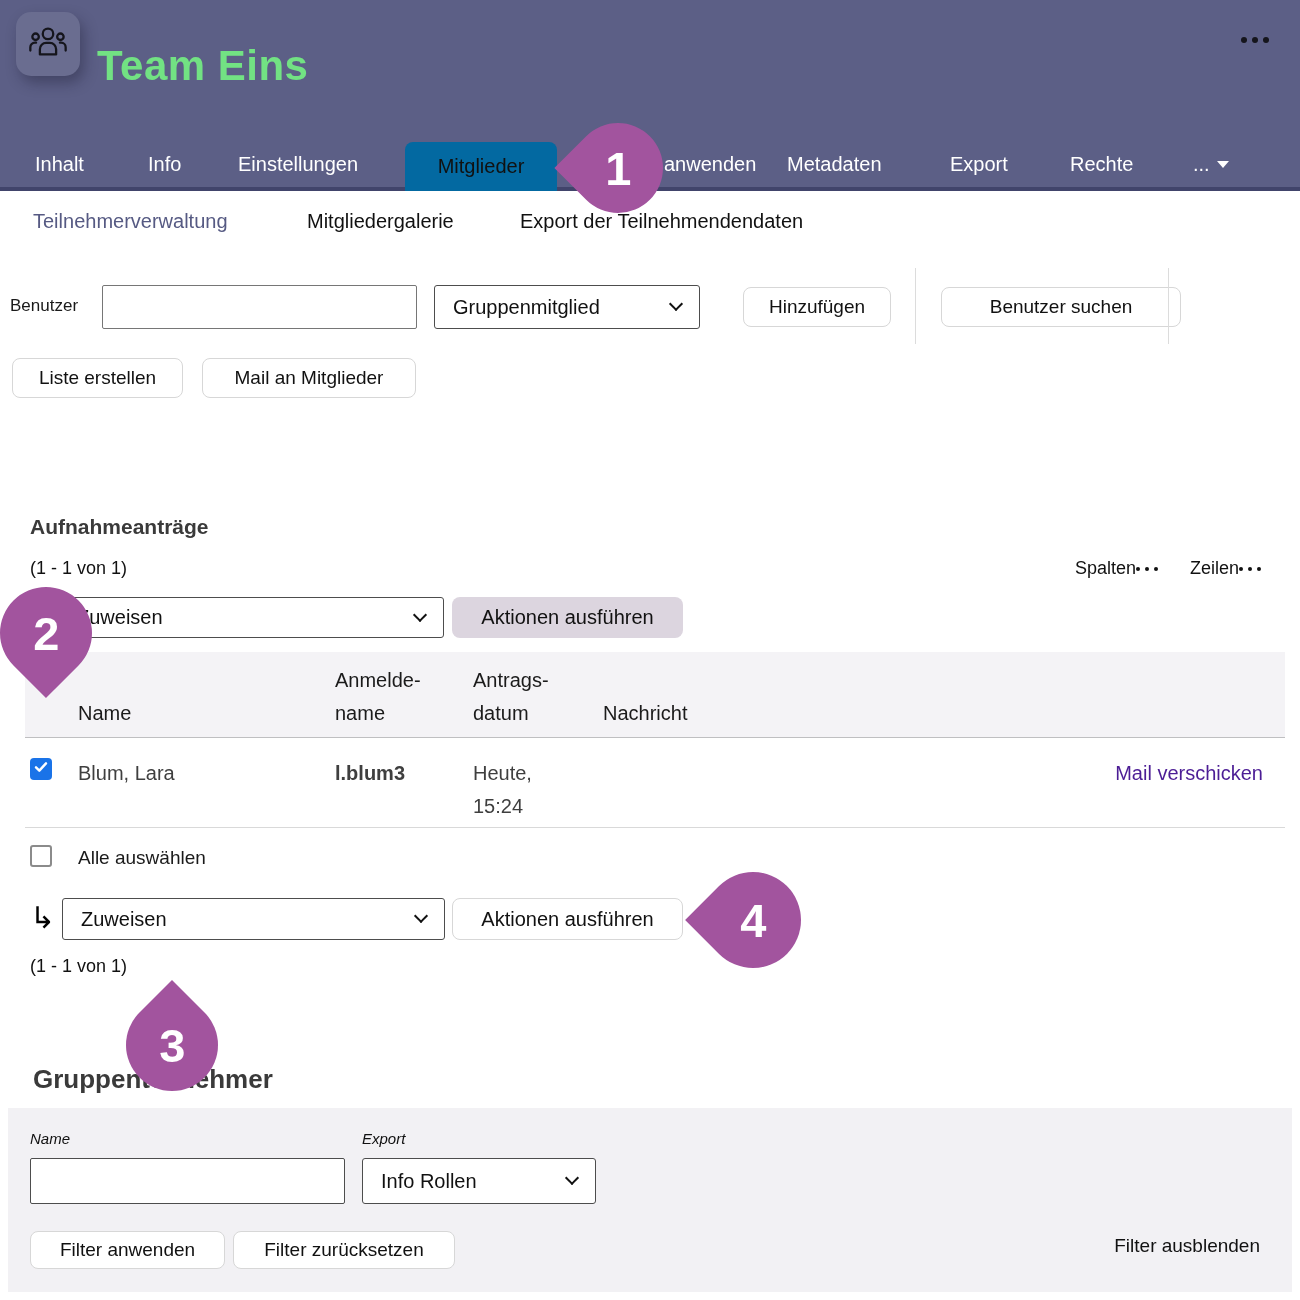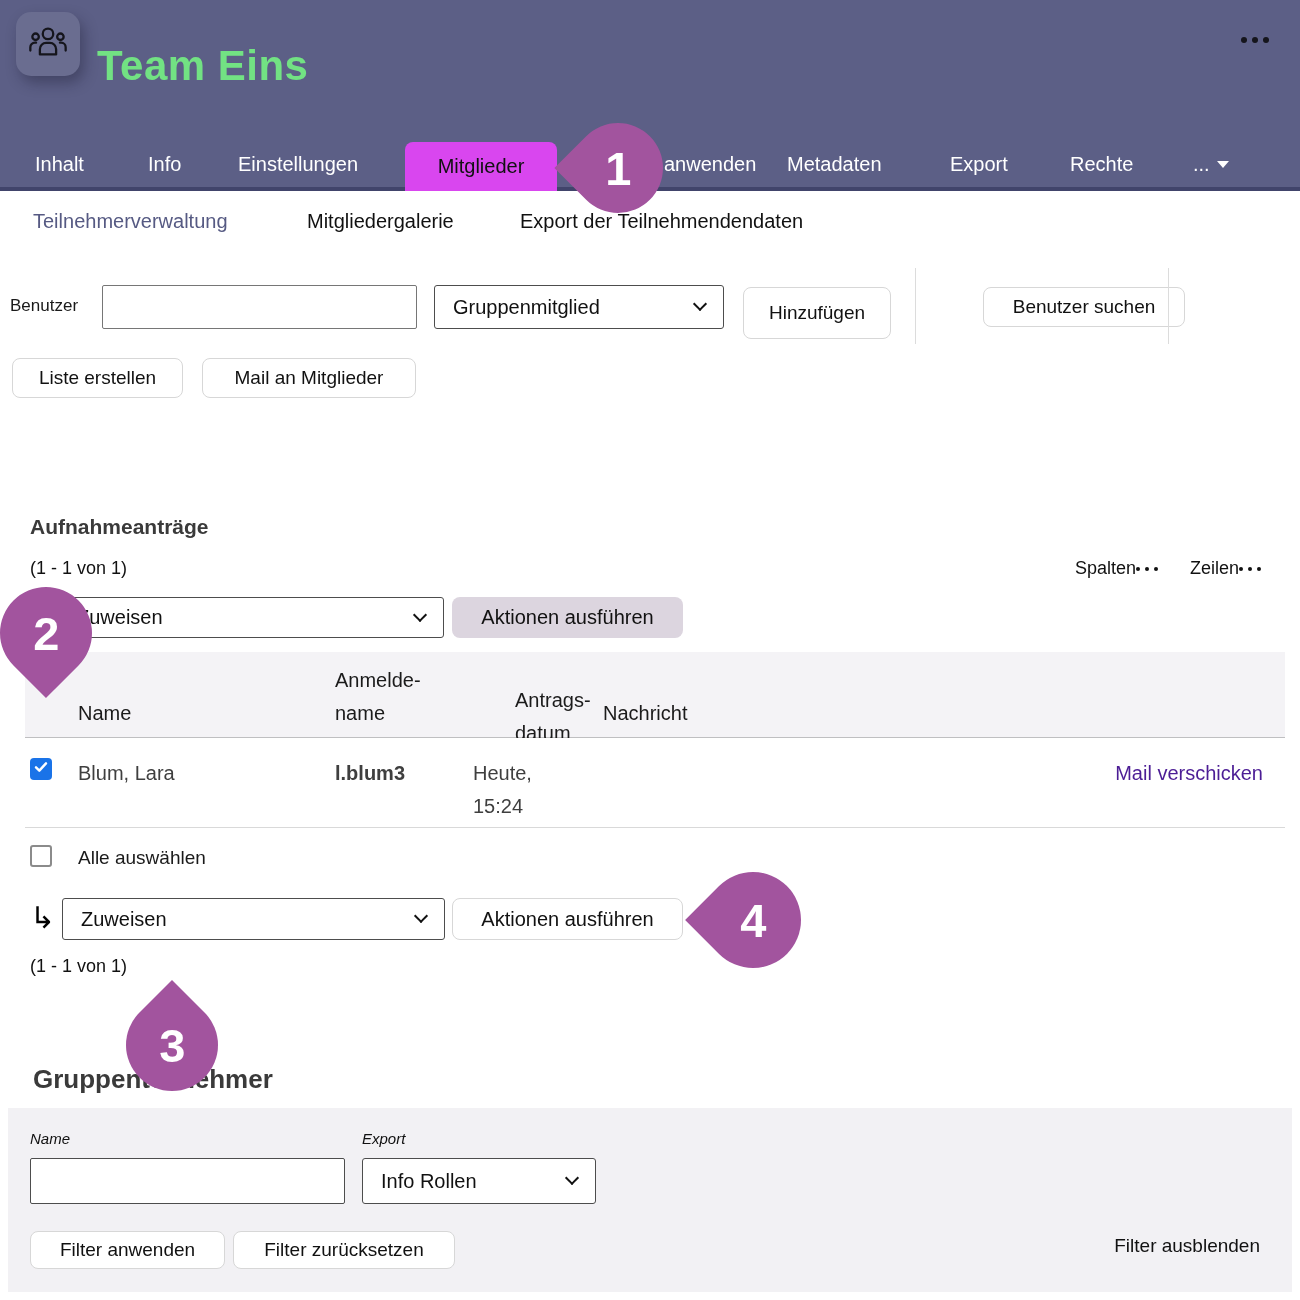--- a/index.html
+++ b/index.html
@@ -15,21 +15,21 @@
               box-shadow:4px 7px 14px rgba(20,20,40,.35); }
   .app-title { position:absolute; left:97px; top:42px; font-size:42px; font-weight:700; color:#72e283; letter-spacing:.5px; }
   .dots { display:flex; gap:5px; align-items:center; }
   .dots i { width:6px; height:6px; border-radius:50%; background:#15151c; }
   .hdr-dots { position:absolute; left:1241px; top:37px; }
 
   
   .nav { position:absolute; left:0; top:140px; width:1300px; height:50px; background:#5c5f86; }
   .nav-line { position:absolute; left:0; top:187px; width:1300px; height:4px; background:#41446b; z-index:1; }
   .nav-item { position:absolute; top:153px; font-size:20px; color:#fff; z-index:1; cursor:default; }
-  .tab-active { position:absolute; left:405px; top:142px; width:152px; height:49px; background:#d946ef;
+  .tab-active { position:absolute; left:405px; top:142px; width:152px; height:49px; background:#0369a1;
                 border-radius:8px 8px 0 0; display:flex; align-items:center; justify-content:center;
                 font-size:20px; color:#111; z-index:2; }
   .caret-down { width:0; height:0; border-left:6px solid transparent; border-right:6px solid transparent; border-top:7px solid #fff; }
   .nav-more { display:flex; align-items:center; gap:7px; }
 
   
   .subnav-item { position:absolute; top:210px; font-size:20px; color:#111; }
   .subnav-active { color:#565a83; }
 
   
@@ -119,27 +119,27 @@
     <span>...</span>
     <span class="caret-down"></span>
   </div>
 
   <div class="subnav-item subnav-active" style="left:33px">Teilnehmerverwaltung</div>
   <div class="subnav-item" style="left:307px">Mitgliedergalerie</div>
   <div class="subnav-item" style="left:520px">Export der Teilnehmendendaten</div>
 
   <div class="abs" style="left:10px; top:296px; font-size:17px;">Benutzer</div>
   <input class="textinput" style="left: 102px; top: 285px; width: 315px; height: 44px;" value="">
-  <div class="selectbox" style="left:434px; top:285px; width:290px; height:44px;">
+  <div class="selectbox" style="left:434px; top:285px; width:266px; height:44px;">
     <span>Gruppenmitglied</span>
     <span class="chev"></span>
   </div>
-  <button class="btn" style="left:743px; top:287px; width:148px; height:52px;">Hinzufügen</button>
+  <button class="btn" style="left:743px; top:287px; width:148px; height:40px;">Hinzufügen</button>
   <div class="vdiv" style="left:915px; top:268px; height:76px;"></div>
-  <button class="btn" style="left:941px; top:287px; width:202px; height:40px;margin-left:42px;">Benutzer suchen</button>
+  <button class="btn" style="left:941px; top:287px; width:240px; height:40px;">Benutzer suchen</button>
   <div class="vdiv" style="left:1168px; top:268px; height:76px;"></div>
 
   <button class="btn" style="left:12px; top:358px; width:171px; height:40px;">Liste erstellen</button>
   <button class="btn" style="left:202px; top:358px; width:214px; height:40px;">Mail an Mitglieder</button>
 
   <div class="h2" style="left:30px; top:515px; font-size:21px;text-align:center;">Aufnahmeanträge</div>
   <div class="count" style="left:30px; top:558px;">(1 - 1 von 1)</div>
 
   <div class="menu-group" style="left:1075px; top:558px;">
     <span>Spalten</span>
@@ -161,21 +161,21 @@
   <div class="selectbox" style="left:58px; top:597px; width:386px; height:41px;">
     <span>Zuweisen</span>
     <span class="chev"></span>
   </div>
   <button class="btn btn-filled" style="left:452px; top:597px; width:231px; height:41px;">Aktionen ausführen</button>
 
   <div class="t-head"></div>
   <div class="th" style="left:78px; top:697px;">Name</div>
   <div class="th pre" style="left:335px; top:664px;">Anmelde-
 name</div>
-  <div class="th pre" style="left:473px; top:684px;margin-left:42px;">Antrags-
+  <div class="th pre" style="left:473px; top:664px;">Antrags-
 datum</div>
   <div class="th" style="left:603px; top:697px;">Nachricht</div>
 
   <div class="t-row"></div>
   <div class="checkbox cb-on" style="left:30px; top:758px;">
     <span>
       <svg width="16" height="16" viewBox="0 0 24 24">
           <path d="M4.5 12.5l5 5 10-11" stroke="#fff" stroke-width="3.6" fill="none" stroke-linecap="round" stroke-linejoin="round"></path>
         </svg>
     </span>

